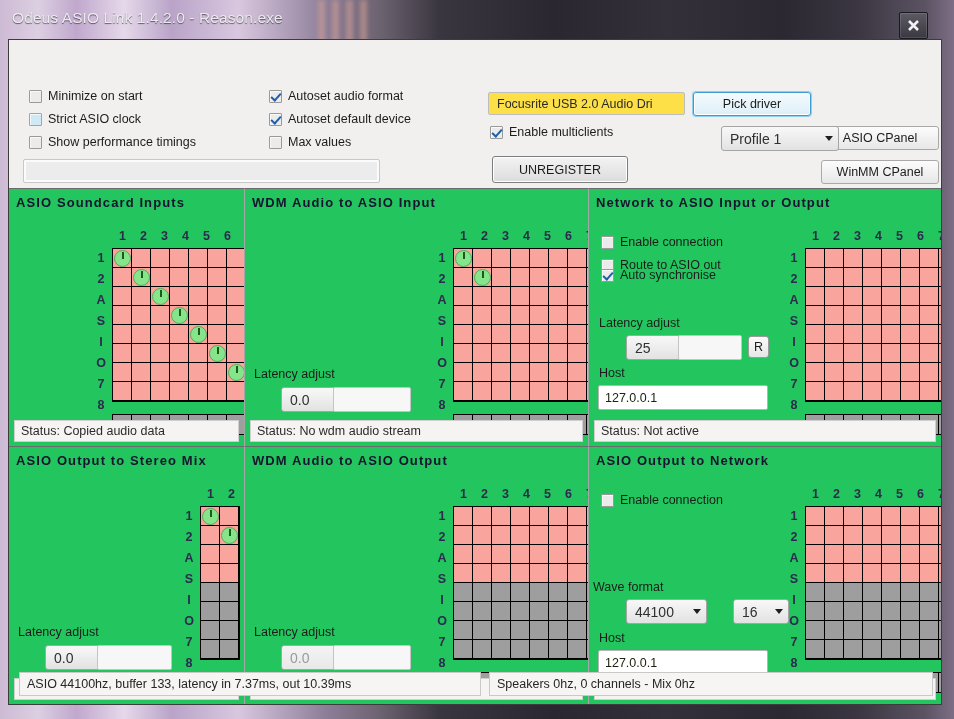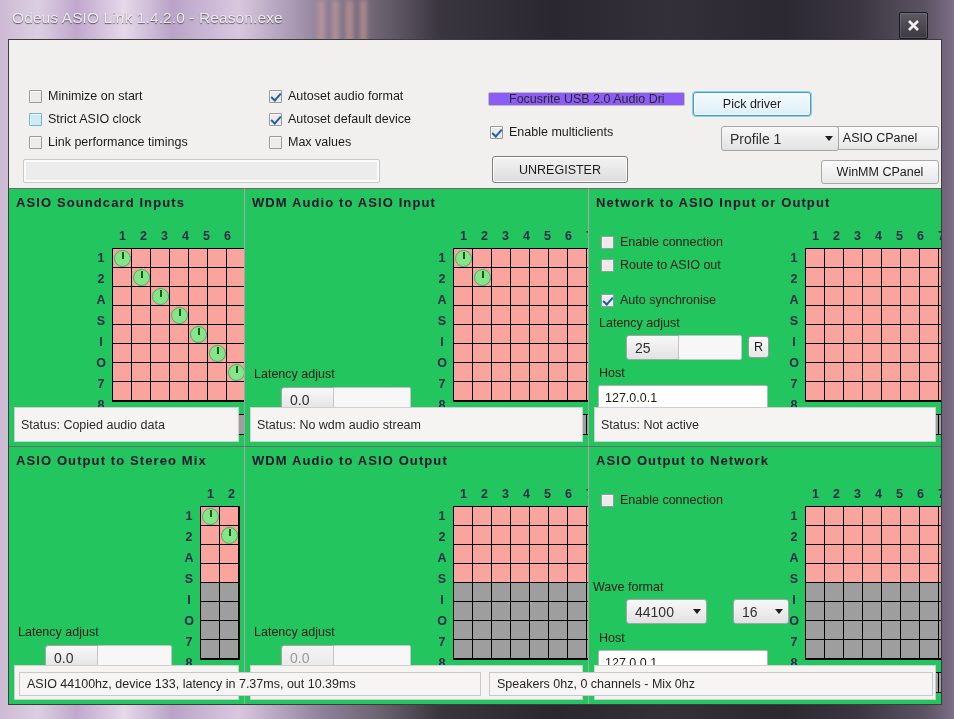--- a/index.html
+++ b/index.html
@@ -64,23 +64,23 @@
     position:absolute;left:14px;top:119px;width:357px;height:24px;
     background:#ececec;border:1px solid #c8c8c8;border-radius:2px;
     box-shadow:inset 0 0 0 2px #fbfbfb;box-sizing:border-box;
   }
 
   .tbox{
     position:absolute;box-sizing:border-box;font-size:12.5px;color:#2a2a2a;
     display:flex;align-items:center;
   }
   .drvbox{
-    left:479px;top:52px;width:197px;height:14px;
-    background:#8b5cf6;border:1px solid #bdbdbd;border-radius:2px;
-    padding-left:20px;overflow:hidden;white-space:nowrap;
+    left:479px;top:52px;width:197px;height:23px;
+    background:#fde047;border:1px solid #bdbdbd;border-radius:2px;
+    padding-left:8px;overflow:hidden;white-space:nowrap;
   }
   .btn{
     position:absolute;box-sizing:border-box;
     background:linear-gradient(#fcfcfc,#e7e7e7);
     border:1px solid #a9a9a9;border-radius:3px;
     font-size:12.5px;color:#1c1c1c;
     display:flex;align-items:center;justify-content:center;
     cursor:pointer;white-space:nowrap;
   }
   .btn.focus{
@@ -120,21 +120,21 @@
   .panel.c1{left:0;width:235px;border-left:none;}
   .panel.c2{left:235px;width:344px;}
   .panel.c3{left:579px;width:353px;}
 
   .ptitle{
     position:absolute;left:7px;top:6px;right:4px;
     font-size:13px;font-weight:bold;color:#171430;
     letter-spacing:1.1px;line-height:15px;
   }
   .pstatus{
-    position:absolute;left:5px;right:5px;bottom:4px;height:35px;
+    position:absolute;left:5px;right:5px;bottom:4px;height:22px;
     background:#f5f4f2;border:1px solid #cfcfcf;box-sizing:border-box;
     font-size:12.5px;color:#2a2a2a;display:flex;align-items:center;
     padding-left:6px;white-space:nowrap;overflow:hidden;
   }
 
   
   .matrix{position:absolute;}
   .mcolhdr{position:absolute;display:flex;}
   .mcolhdr span{
     width:21px;text-align:center;font-size:12.5px;font-weight:bold;
@@ -223,21 +223,21 @@
       <div class="cb" style="left:20px;top:49px;">
         <span class="cbbox"></span>
         <span class="cblabel">Minimize on start</span>
       </div>
       <div class="cb" style="left:20px;top:72px;">
         <span class="cbbox hov"></span>
         <span class="cblabel">Strict ASIO clock</span>
       </div>
       <div class="cb" style="left:20px;top:95px;">
         <span class="cbbox"></span>
-        <span class="cblabel">Link performance timings</span>
+        <span class="cblabel">Show performance timings</span>
       </div>
 
       <div class="cb" style="left:260px;top:49px;">
         <span class="cbbox on"></span>
         <span class="cblabel">Autoset audio format</span>
       </div>
       <div class="cb" style="left:260px;top:72px;">
         <span class="cbbox on"></span>
         <span class="cblabel">Autoset default device</span>
       </div>
@@ -531,21 +531,21 @@
           <div class="ptitle">Network to ASIO Input or Output</div>
 
           <div class="cb" style="left:12px;top:46px;">
             <span class="cbbox"></span>
             <span class="cblabel">Enable connection</span>
           </div>
           <div class="cb" style="left:12px;top:69px;">
             <span class="cbbox"></span>
             <span class="cblabel">Route to ASIO out</span>
           </div>
-          <div class="cb" style="left:12px;top:104px;">
+          <div class="cb" style="left:12px;top:79px;">
             <span class="cbbox on"></span>
             <span class="cblabel">Auto synchronise</span>
           </div>
 
           <div class="lab" style="left:10px;top:127px;">Latency adjust</div>
           <div class="combo" style="left:9px;top:146px;width:73px;height:25px;">
             <span class="cval">25</span>
             <span class="carrow">
                 <i class="arrow-d"></i>
               </span>
@@ -1017,18 +1017,18 @@
               </div>
 
           </div>
 
           <div class="pstatus">Status: Not active</div>
         </div>
       </div>
     </div>
 
     <div id="botbar">
-      <div class="sbar" id="sbar-1">ASIO 44100hz, device 133, latency in 7.37ms, out 10.39ms</div>
+      <div class="sbar" id="sbar-1">ASIO 44100hz, buffer 133, latency in 7.37ms, out 10.39ms</div>
       <div class="sbar" id="sbar-2">Speakers 0hz, 0 channels - Mix 0hz</div>
     </div>
 
   </div>
 </div>
 
 </body></html>

